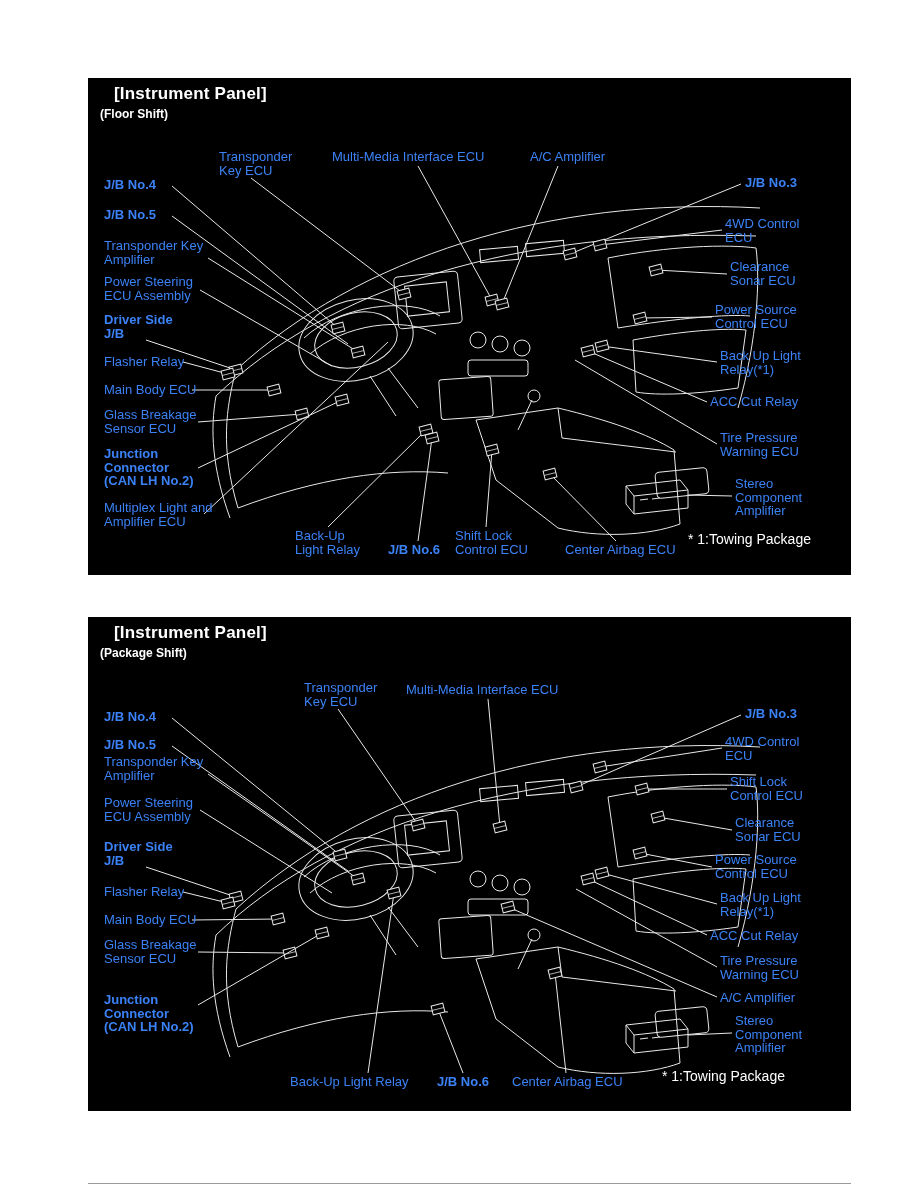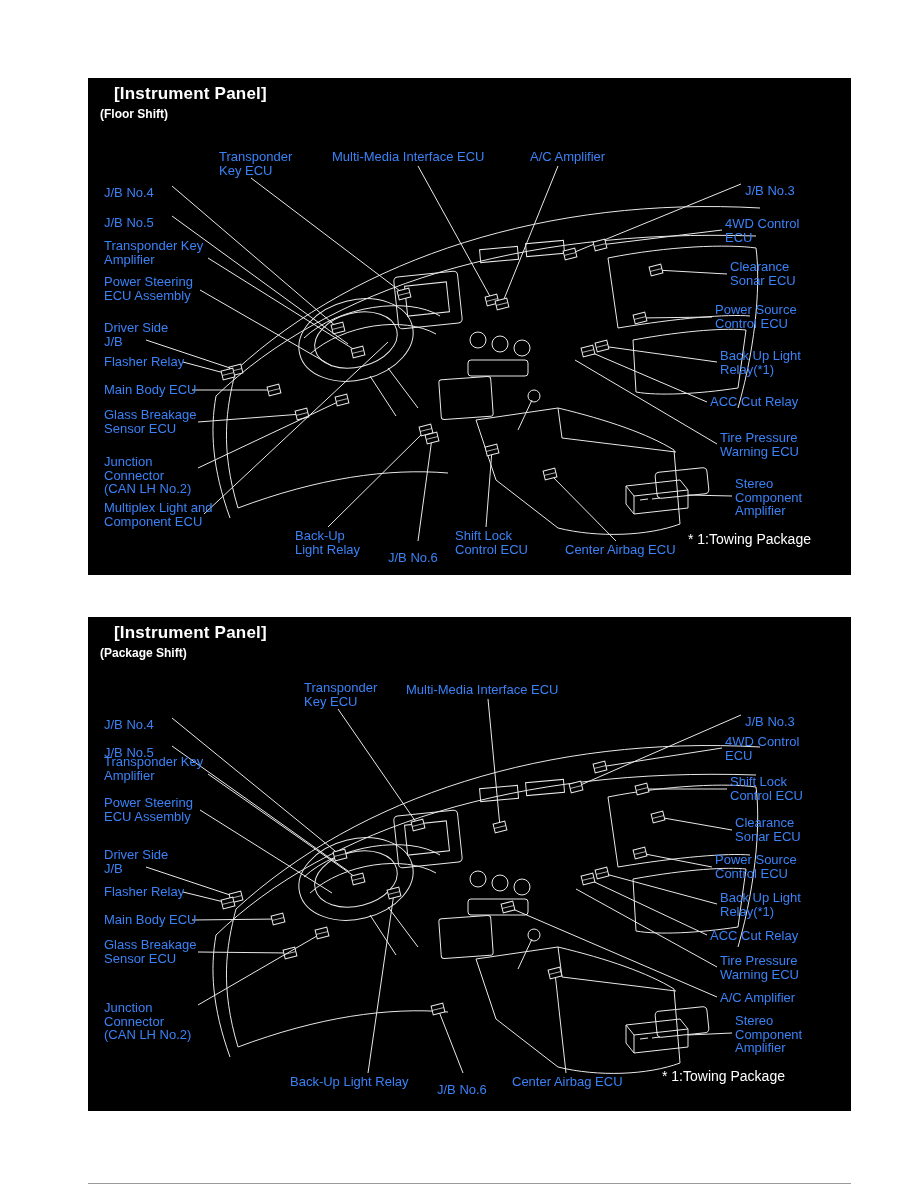--- a/index.html
+++ b/index.html
@@ -4,21 +4,21 @@
 <style>
   html,body{margin:0;padding:0;background:#ffffff;}
   .page{position:relative;width:918px;height:1188px;background:#ffffff;overflow:hidden;
         font-family:"Liberation Sans",sans-serif;}
   .panel{position:absolute;left:88px;width:763px;background:#000000;color:#ffffff;overflow:hidden;}
   .panel-title{position:absolute;left:12px;top:6px;font-size:17px;font-weight:bold;letter-spacing:.2px;margin-left:14px;}
   .panel-subtitle{position:absolute;left:12px;top:29px;font-size:12px;font-weight:bold;}
   .layer{position:absolute;left:0;top:0;}
   .labels{position:absolute;left:0;top:0;width:100%;height:100%;}
   .callout{position:absolute;font-size:13px;line-height:13.5px;white-space:nowrap;color:#3b82f6;}
-  .callout.bold{font-weight:normal;margin-top:8px;}
+  .callout.bold{font-weight:bold;}
   .footnote{position:absolute;font-size:14px;color:#ffffff;}
   .page-divider{position:absolute;left:88px;top:1183px;width:763px;height:1px;background:#9a9a9a;}
   .defs-holder{position:absolute;width:0;height:0;overflow:hidden;}
 </style>
 </head>
 <body>
 
 <div class="page">
 
   <svg class="defs-holder" aria-hidden="true">
@@ -214,21 +214,21 @@
           <div>Glass Breakage</div>
           <div>Sensor ECU</div>
         </div>
         <div class="callout bold" style="left: 16px; top: 369px;">
           <div>Junction</div>
           <div>Connector</div>
           <div>(CAN LH No.2)</div>
         </div>
         <div class="callout" style="left: 16px; top: 423px;">
           <div>Multiplex Light and</div>
-          <div>Component ECU</div>
+          <div>Amplifier ECU</div>
         </div>
         <div class="callout" style="left: 637px; top: 139px;">
           <div>4WD Control</div>
           <div>ECU</div>
         </div>
         <div class="callout" style="left: 642px; top: 182px;">
           <div>Clearance</div>
           <div>Sonar ECU</div>
         </div>
         <div class="callout" style="left: 627px; top: 225px;">

